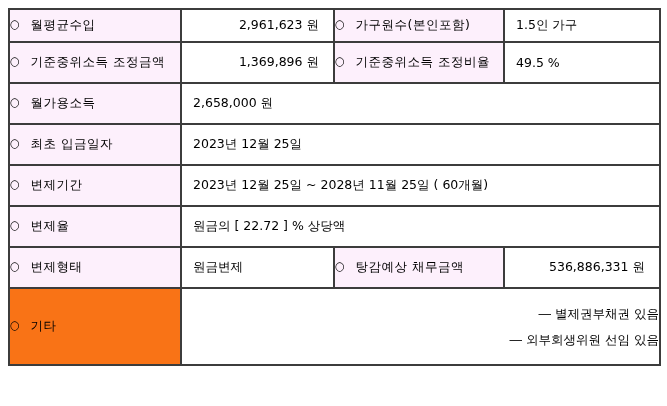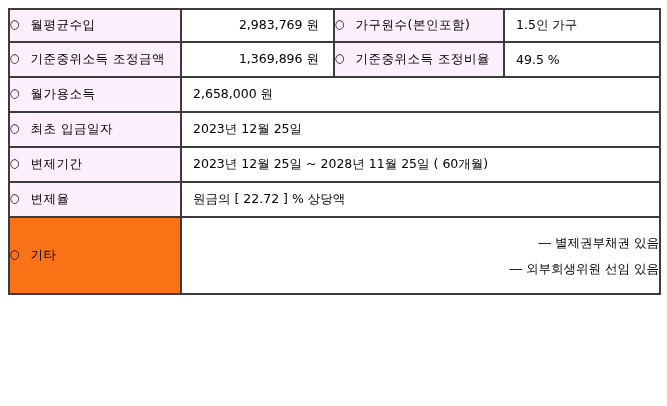--- a/index.html
+++ b/index.html
@@ -49,21 +49,21 @@
     padding-left: 11px;
     border-radius: 12px;
   }
   .bullet {
     display: inline-block;
     margin-right: 10px;
     font-size: 11.5px;
     position: relative;
     top: -1px;
   }
-  tr.r-std  { height: 35px; padding-left: 16px; }
+  tr.r-std  { height: 41px; padding-left: 16px; }
   tr.r-first{ height: 33px; }
   tr.r-last { height: 77px; }
   td.multiline .line {
     line-height: 26px;
     text-align: right;
   }
 </style>
 </head>
 <body>
 
@@ -74,21 +74,21 @@
       <col style="width:153px">
       <col style="width:170px">
       <col style="width:156px">
     </colgroup>
 
     <tbody>
         <tr class="r-first">
       <td class="label">
         <span class="bullet">○</span><span>월평균수입</span>
       </td>
-      <td class="value right">2,983,769 원</td>
+      <td class="value right">2,961,623 원</td>
       <td class="label">
         <span class="bullet">○</span><span>가구원수(본인포함)</span>
       </td>
       <td class="value left">1.5인 가구</td>
     </tr>
 
     <tr class="r-std">
       <td class="label">
         <span class="bullet">○</span><span>기준중위소득 조정금액</span>
       </td>
@@ -122,20 +122,30 @@
 
 
 
     <tr class="r-std">
       <td class="label">
         <span class="bullet">○</span><span>변제율</span>
       </td>
       <td class="value left" colspan="3">원금의 [ 22.72 ] % 상당액</td>
     </tr>
 
+    <tr class="r-std">
+      <td class="label">
+        <span class="bullet">○</span><span>변제형태</span>
+      </td>
+      <td class="value left">원금변제</td>
+      <td class="label">
+        <span class="bullet">○</span><span>탕감예상 채무금액</span>
+      </td>
+      <td class="value right">536,886,331 원</td>
+    </tr>
 
     <tr class="r-last">
       <td class="label plain">
         <span class="bullet">○</span><span>기타</span>
       </td>
       <td class="value left multiline" colspan="3">
         <div class="line">― 별제권부채권 있음</div>
         <div class="line">― 외부회생위원 선임 있음</div>
       </td>
     </tr>

